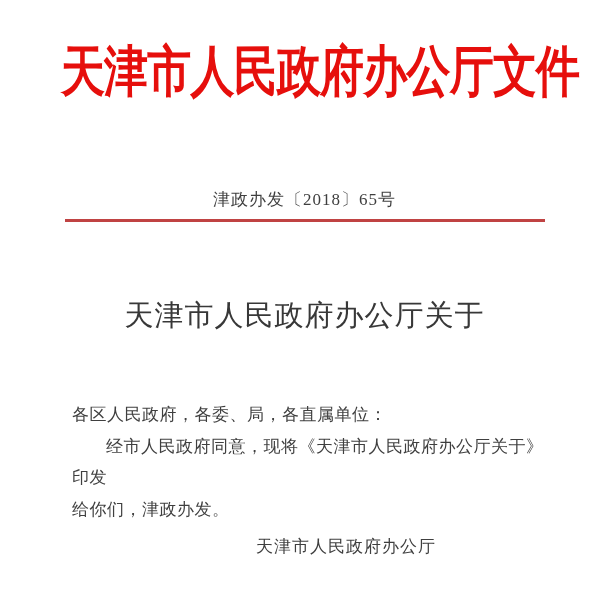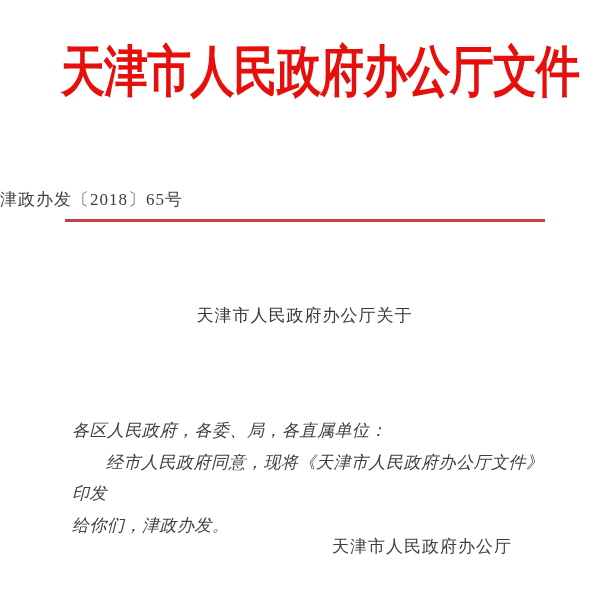--- a/index.html
+++ b/index.html
@@ -33,63 +33,63 @@
     letter-spacing: -1px;
     transform: scaleX(0.80);
     transform-origin: center;
     white-space: nowrap;
   }
   .doc-number {
     position: absolute;
     top: 189px;
     left: 0;
     width: 609px;
+    text-align: center;
     font-size: 17px;
     line-height: 22px;
     color: var(--ink);
     letter-spacing: 1px;
   }
   .divider {
     position: absolute;
     top: 219px;
     left: 65px;
     width: 480px;
     height: 3px;
     background: var(--divider-red);
   }
   .doc-title {
     position: absolute;
     top: 299px;
     left: 0;
     width: 609px;
     text-align: center;
-    font-size: 17px;
+    font-size: 29px;
     line-height: 33px;
     color: #383838;
     letter-spacing: 1px;
     font-weight: 500;
   }
   .doc-body {
     position: absolute;
-    top: 415px;
+    top: 399px;
     left: 72px;
     width: 484px;
     font-size: 17px;
     line-height: 31.5px;
     color: var(--ink);
     letter-spacing: 0.5px;
-    font-style: italic;
   }
   .para-line.indent { text-indent: 34px; }
   .signature-block {
     position: absolute;
     top: 536px;
-    left: 244px;
+    left: 256px;
     width: 268px;
-    text-align: right;
+    text-align: left;
     color: var(--ink);
   }
   .issuer {
     font-size: 17px;
     line-height: 21px;
     letter-spacing: 1px;
   }
   .date {
     margin-top: 11px;
     font-size: 16.5px;
@@ -107,21 +107,21 @@
   <div class="doc-number">津政办发〔2018〕65号</div>
 
   <div class="divider"></div>
 
   <div class="doc-title">
     <div>天津市人民政府办公厅关于</div>
   </div>
 
   <div class="doc-body">
     <div class="para-line">各区人民政府，各委、局，各直属单位：</div>
-    <div class="para-line indent">经市人民政府同意，现将《天津市人民政府办公厅文件》印发</div>
+    <div class="para-line indent">经市人民政府同意，现将《天津市人民政府办公厅关于》印发</div>
     <div class="para-line">给你们，津政办发。</div>
   </div>
 
   <div class="signature-block">
     <div class="issuer">天津市人民政府办公厅</div>
   </div>
 
 </div>
 
 </body></html>

